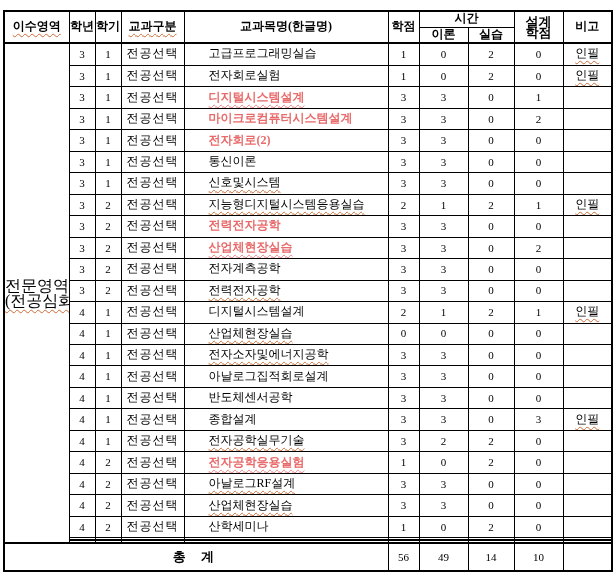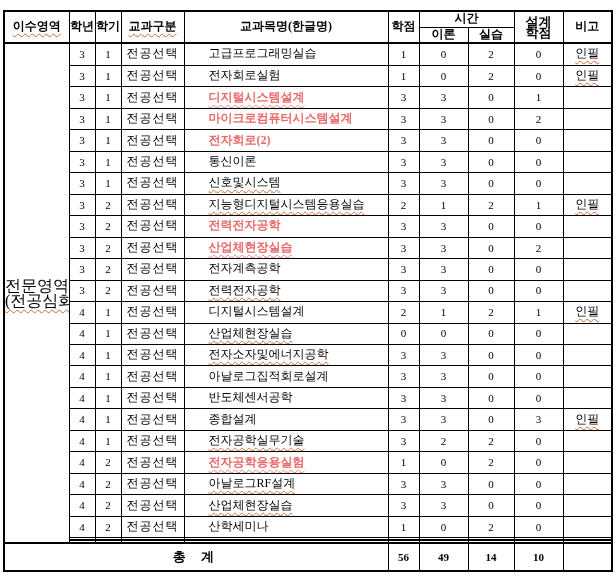--- a/index.html
+++ b/index.html
@@ -26,21 +26,21 @@
   .squiggle{
     text-decoration-line:underline;
     text-decoration-style:wavy;
     text-decoration-color:#cd6a33;
     text-decoration-thickness:1px;
     text-underline-offset:3px;
   }
   .red.squiggle{text-decoration-color:#ee7b7b;}
   td.area-cell{font-size:16px;line-height:15px;}
   td.total-label{font-weight:bold;font-size:13px;letter-spacing:6px;}
-  td.total-num{font-weight:bold;font-size:11px;}
+  td.total-num{font-weight:normal;font-size:11px;}
 </style>
 </head>
 <body>
 
 <div class="page">
   <table class="curriculum">
     <colgroup>
       <col style="width:65px">
         <col style="width:26px">
         <col style="width:26px">

